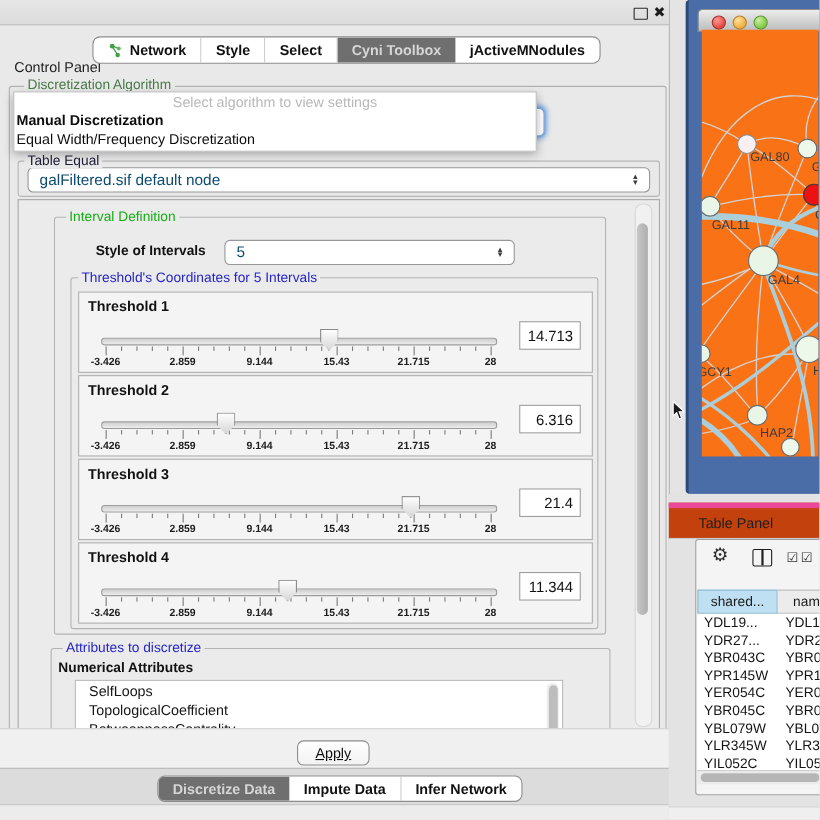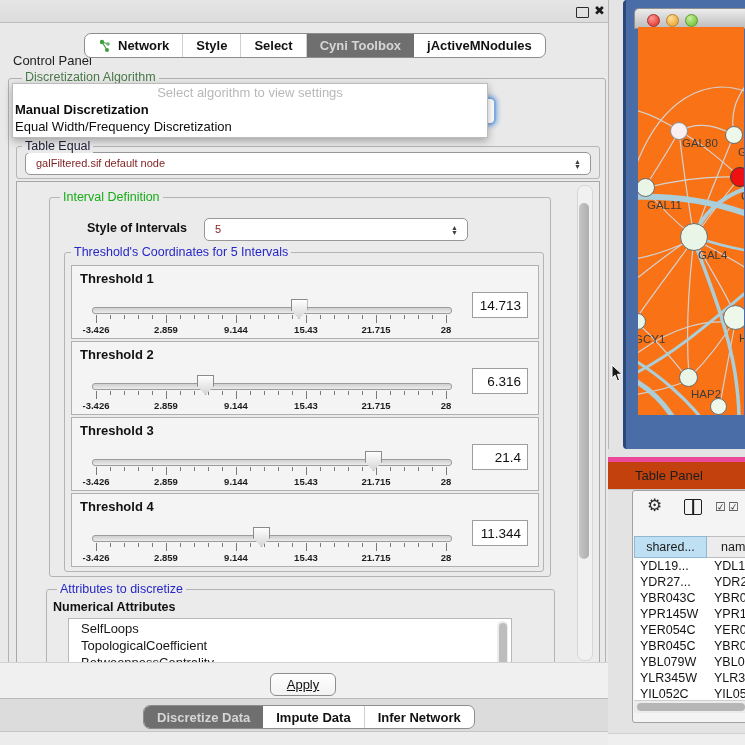--- a/index.html
+++ b/index.html
@@ -28,21 +28,21 @@
   .algo-combo{left:22px;top:97px;width:470px;height:24px;background:#fff;border:2px solid #84ade0;border-radius:6px;box-shadow:0 0 5px 1px rgba(95,155,225,.85);z-index:1;}
   .algo-popup{left:12px;top:83px;width:474px;height:53px;background:#fff;border:1px solid #bcbcbc;box-shadow:0 3px 8px rgba(0,0,0,.3);z-index:5;}
   .pp-placeholder{left:0;top:1px;width:100%;text-align:center;font-size:13px;color:#b8b8b8;}
   .pp-opt1{left:2px;top:18px;font-size:13px;font-weight:bold;color:#0d0d0d;}
   .pp-opt2{left:2px;top:35px;font-size:13px;color:#0d0d0d;}
 
   
   .td-group{left:16px;top:146px;width:582px;height:31px;border:1px solid #b6b6b6;border-radius:3px;}
   .td-title{left:22px;top:139px;font-size:12.5px;color:#20203a;background:#e9e9e9;padding:0 3px;z-index:2;}
   .combo{background:#fff;border:1px solid #979797;border-radius:5px;}
-  .combo .cv{position:absolute;left:10px;top:0;font-size:11px;color:#7f1d1d;}
+  .combo .cv{position:absolute;left:10px;top:0;font-size:14px;color:#0c4a6e;}
   .stepper{position:absolute;right:9px;top:50%;transform:translateY(-50%);display:flex;flex-direction:column;line-height:5px;font-size:7px;color:#3c3c3c;}
   .td-combo{left:25px;top:152px;width:564px;height:21px;}
   .td-combo .cv{line-height:21px;}
 
   
   .scroll-pane{left:16px;top:181px;width:582px;height:481px;background:#ebebeb;border:1px solid #a8a8a8;overflow:hidden;}
   .vsb-track{left:560px;top:3px;width:14px;height:474px;background:#f1f1f1;border:1px solid #d6d6d6;border-radius:7px;}
   .vsb-thumb{left:1px;top:17px;width:10px;height:356px;background:linear-gradient(90deg,#c6c6c6,#aeaeae);border-radius:6px;}
 
   .group{border:1px solid #b4b4b4;border-radius:3px;}

